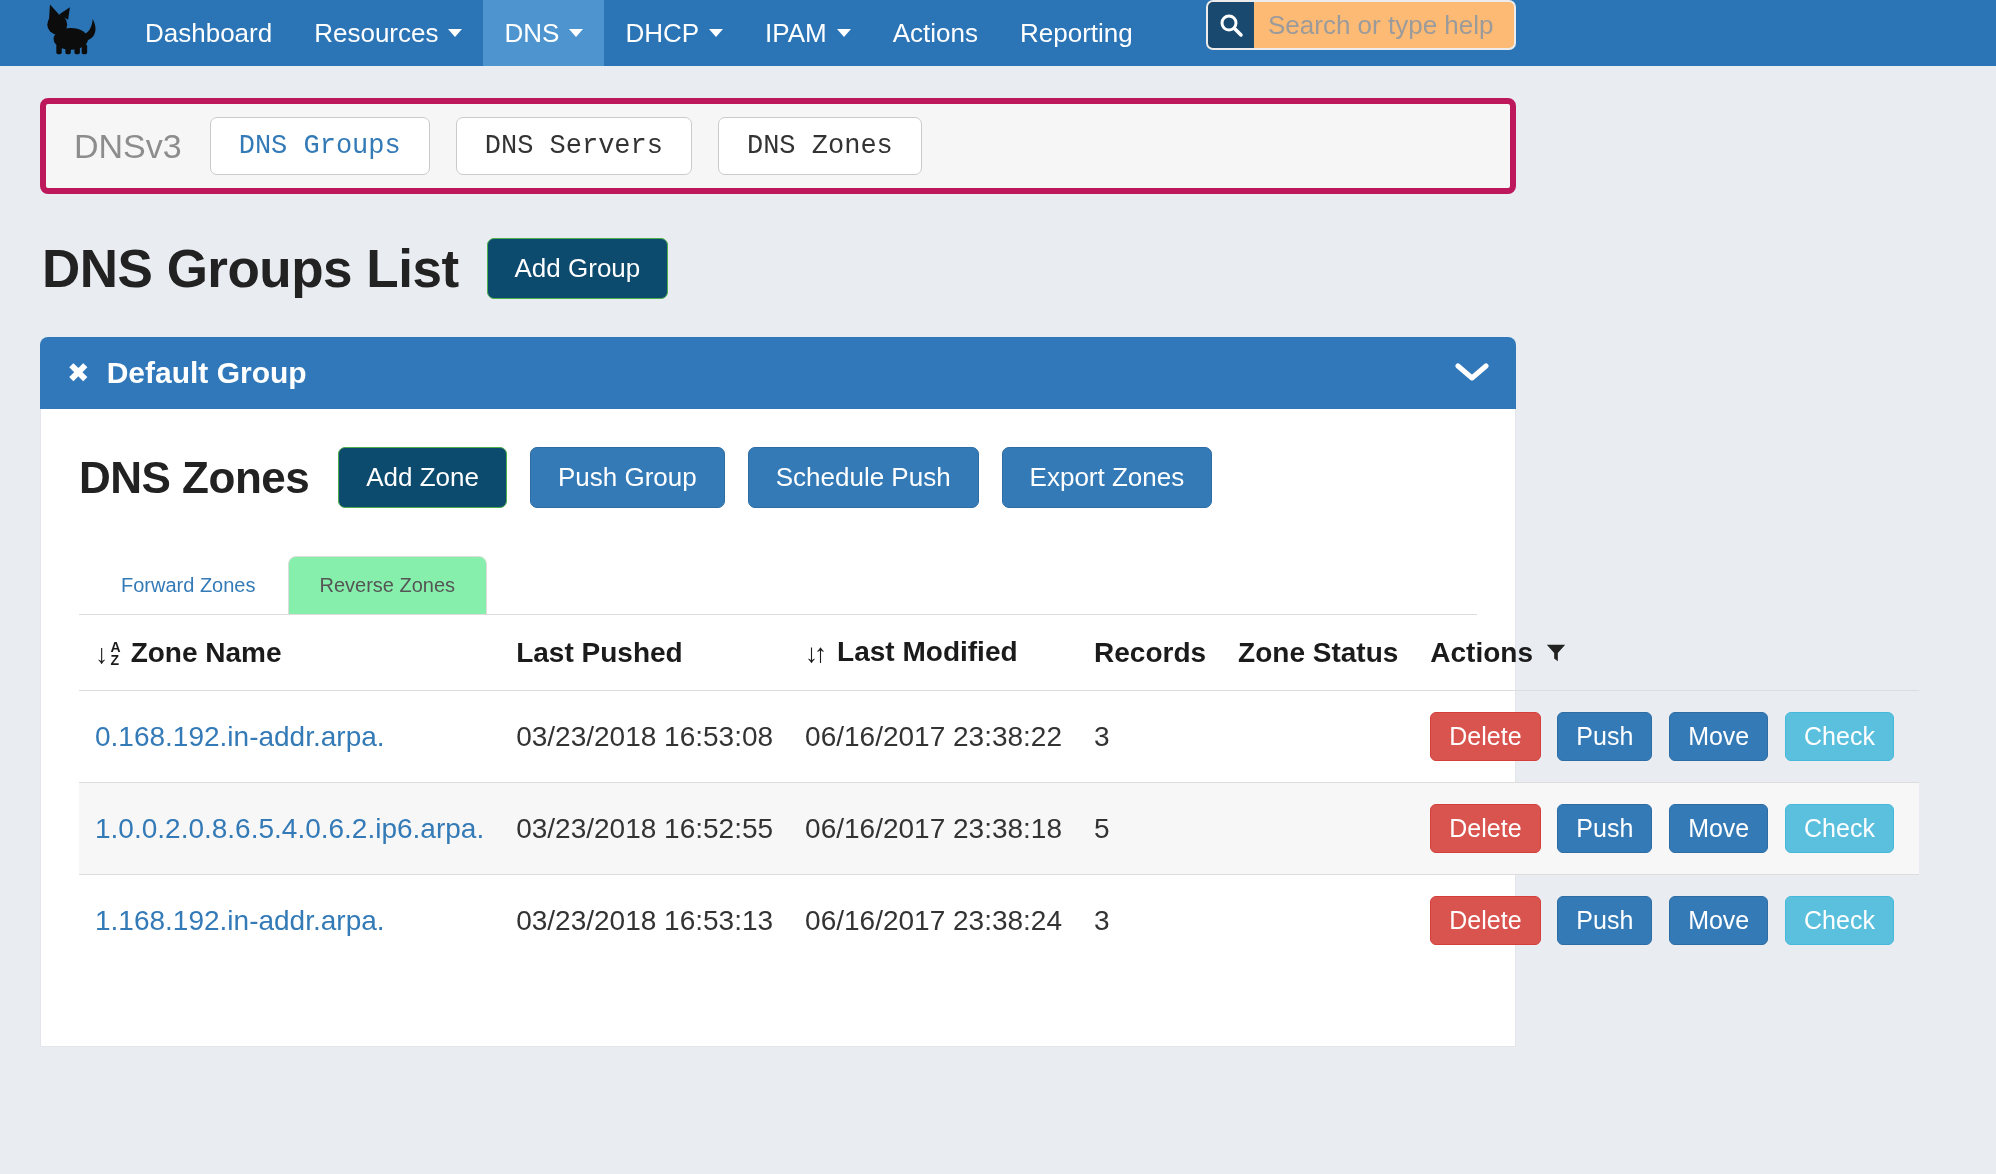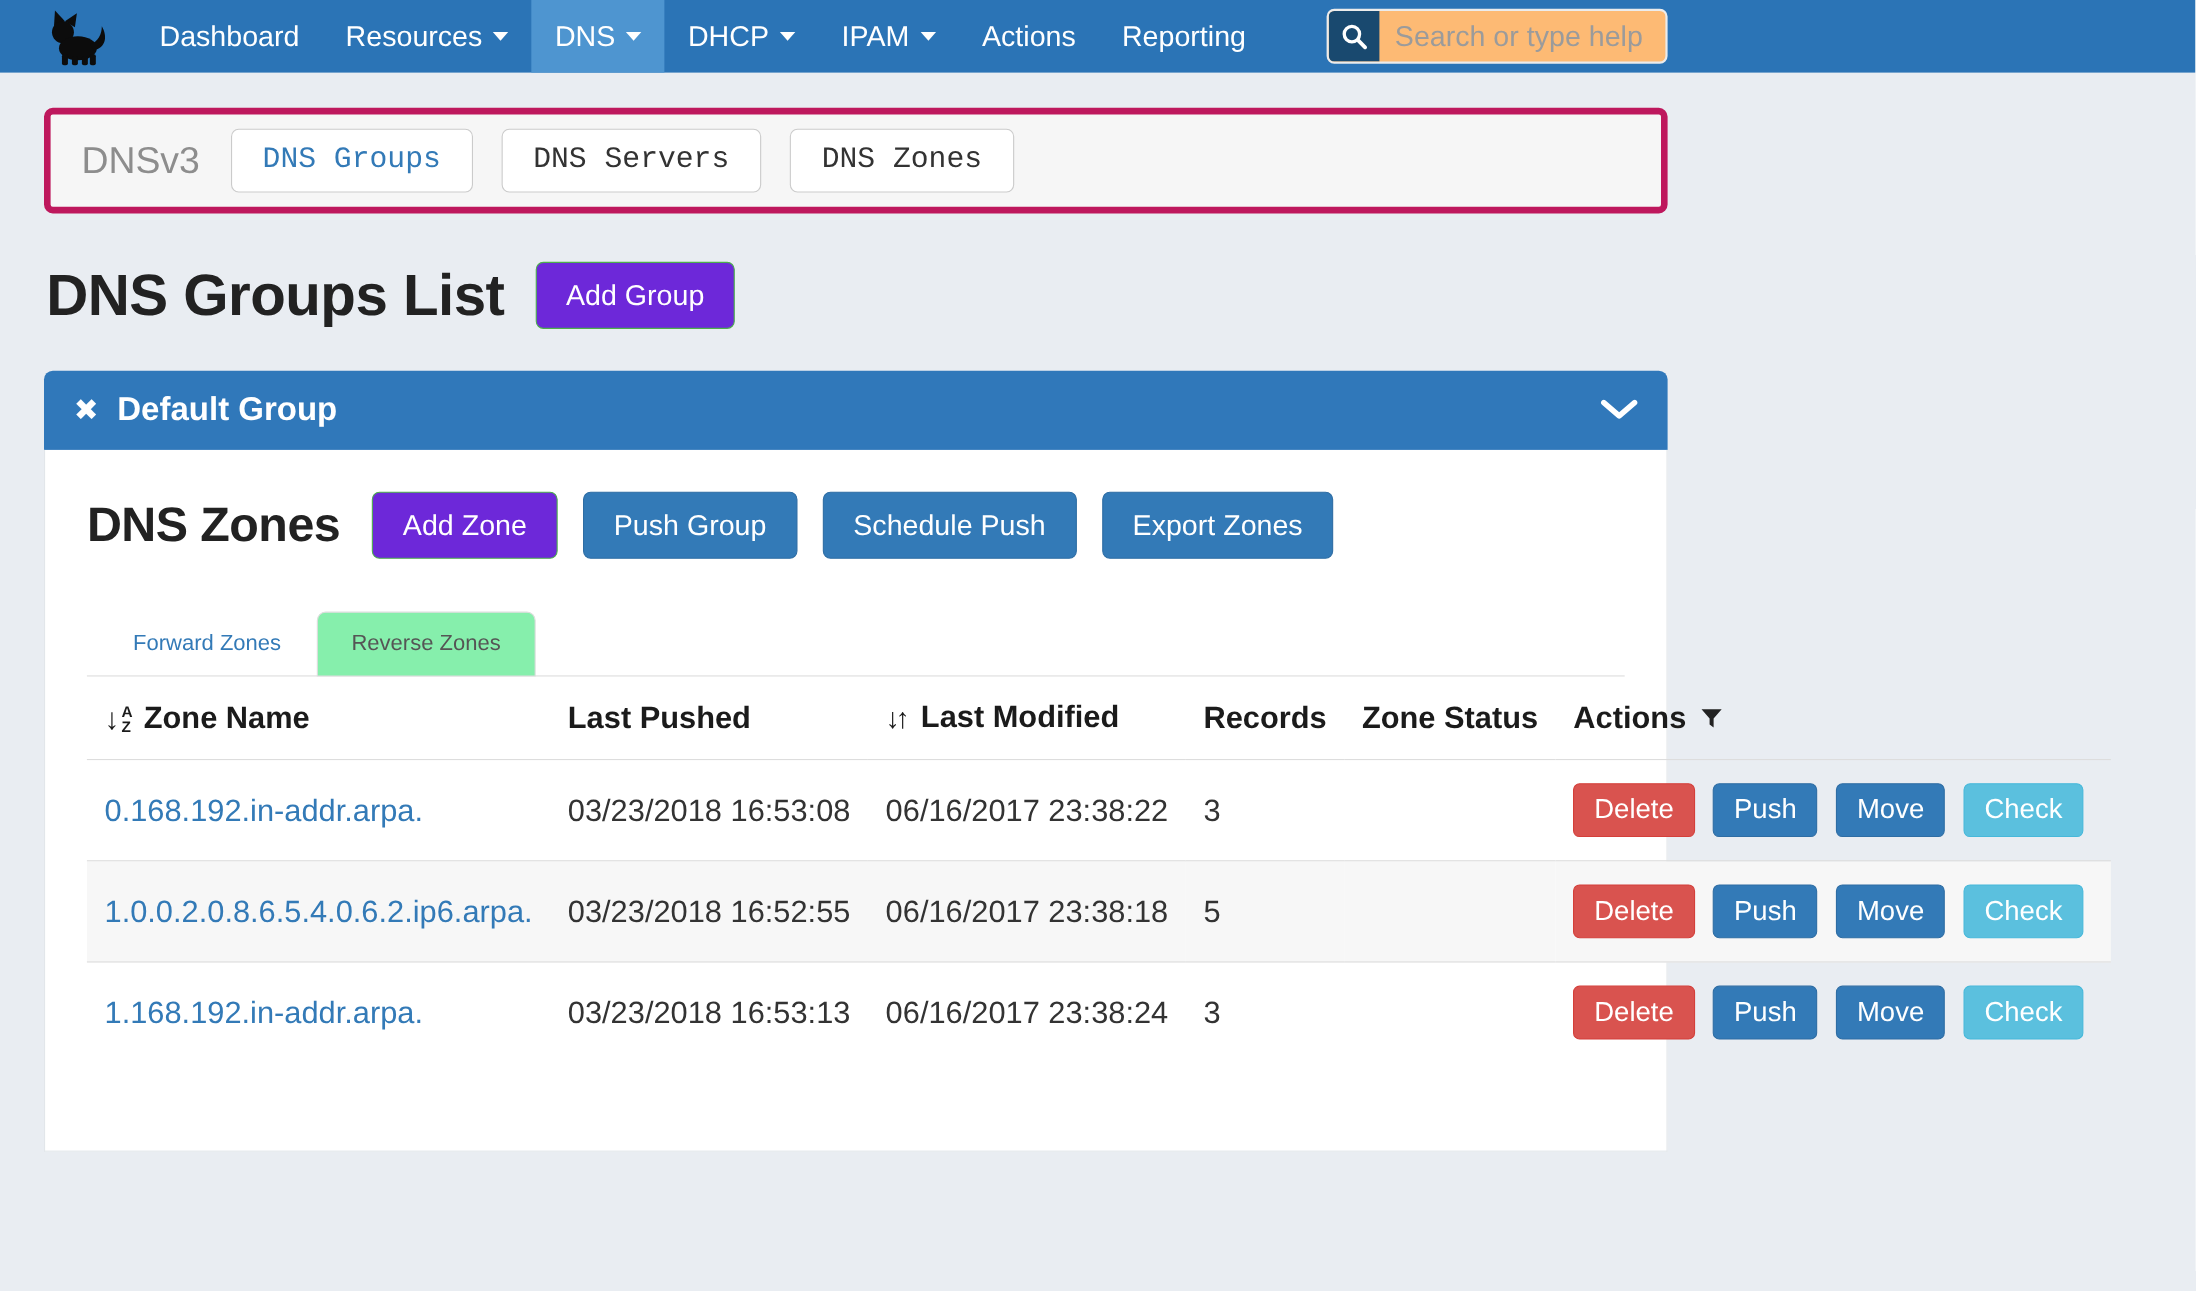--- a/index.html
+++ b/index.html
@@ -1,40 +1,40 @@
 <!DOCTYPE html>
 <html><head>
 <meta charset="utf-8">
 <style>
   html,body{margin:0;padding:0}
   .page{width:1996px;height:1174px;overflow:hidden;background:#e9edf2;font-family:"Liberation Sans",sans-serif;color:#333;position:relative}
 
   
   .navbar{height:66px;background:#2b74b6}
-  .nav-inner{width:1476px;margin-left:40px;height:66px;display:flex;align-items:center}
+  .nav-inner{width:1476px;margin-left:40px;height:66px;display:flex;align-items:flex-start}
   .brand{margin-right:26px;display:flex;align-items:center;cursor:pointer}
   .nav-link{height:66px;display:flex;align-items:center;padding:0 21px;color:#fff;font-size:26px;text-decoration:none;cursor:pointer;white-space:nowrap}
   .nav-link.active{background:#4e95d0}
   .caret{width:0;height:0;border-left:7px solid transparent;border-right:7px solid transparent;border-top:8px solid #fff;margin-left:10px}
   .search{margin-left:auto;display:flex;align-items:stretch;height:46px;border:2px solid #ececec;border-radius:7px;overflow:hidden;background:#fdba74}
   .search-btn{width:46px;background:#19496f;border:none;display:flex;align-items:center;justify-content:center;cursor:pointer;padding:0}
   .search-input{width:232px;border:none;outline:none;background:transparent;padding:0 14px;font-size:26px;color:#444;font-family:inherit}
   .search-input::placeholder{color:#9b9b9b}
 
   
   .crumb-card{width:1476px;margin:32px 0 0 40px;background:#f6f6f6;border:6px solid #be185d;border-radius:8px;padding:13px 22px;display:flex;align-items:center;box-sizing:border-box}
   .crumb-label{font-size:34px;color:#8d8d8d;margin:0 28px 0 6px}
   .crumb-btn{background:#fff;border:1px solid #cbcbcb;border-radius:7px;padding:13px 28px;font-size:27px;color:#333;margin-right:26px;cursor:pointer;font-family:Liberation Mono, monospace}
   .crumb-btn.active{color:#337ab7}
 
   
   .title-row{margin:44px 0 0 42px;display:flex;align-items:center}
   .page-title{font-size:53px;font-weight:bold;color:#222;margin:0;letter-spacing:-0.5px}
   .btn{border-radius:7px;color:#fff;cursor:pointer;font-family:inherit;border:1px solid transparent}
-  .btn-success{background:#6d28d9;border-color:#4cae4c}
+  .btn-success{background:#0c4a6e;border-color:#4cae4c}
   .btn-primary{background:#337ab7;border-color:#2e6da4}
   .btn-danger{background:#d9534f;border-color:#d43f3a}
   .btn-info{background:#5bc0de;border-color:#46b8da}
   .btn-lg{font-size:26px;padding:14px 27px}
   .add-group{margin-left:28px}
 
   .info-box{width:1476px;box-sizing:border-box;margin:28px 0 0 40px;background:#f5f5f5;border:1px solid #e8e8e8;border-radius:8px;padding:25px 30px;font-size:28.5px;line-height:1.52;color:#333}
 
   
   .panel{width:1476px;margin:38px 0 0 40px}

